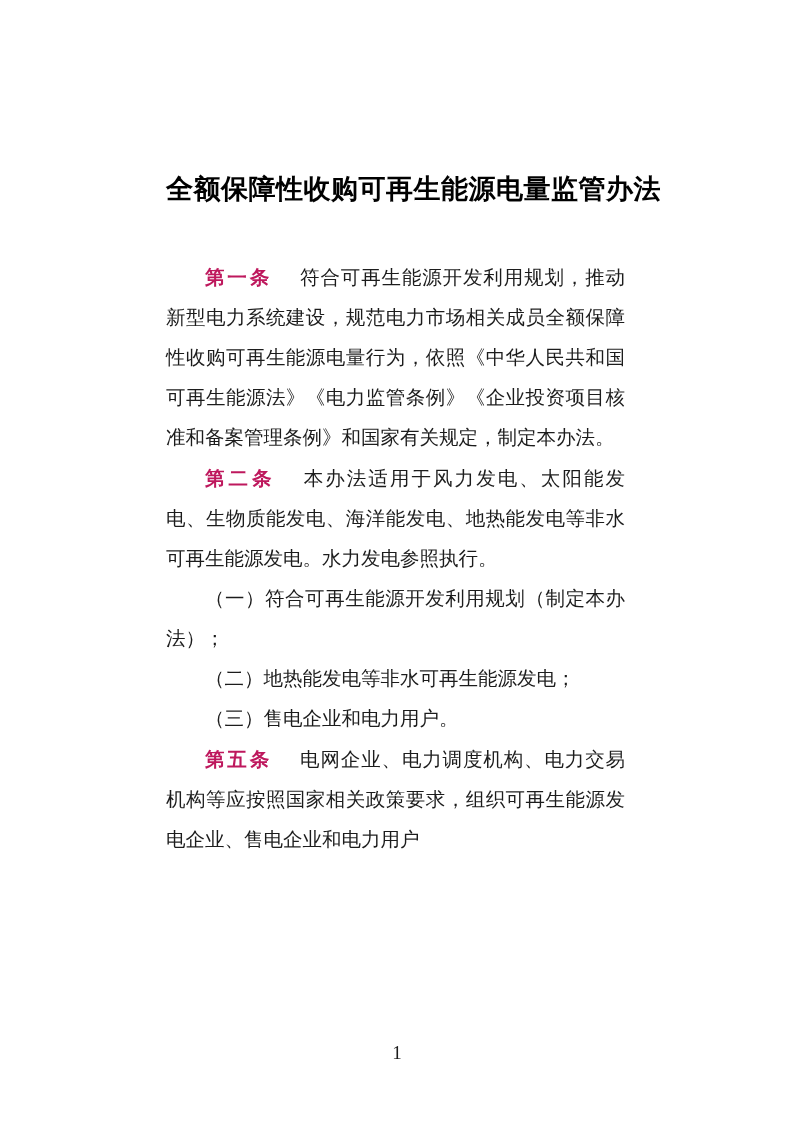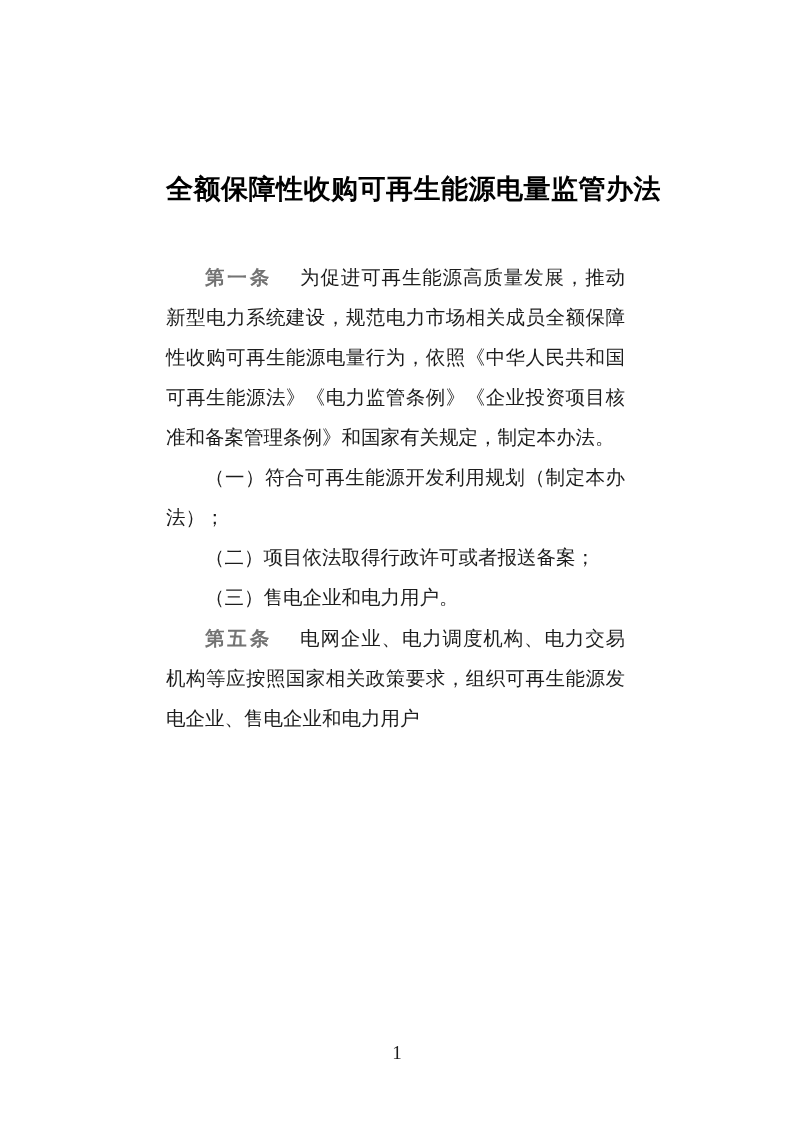--- a/index.html
+++ b/index.html
@@ -39,48 +39,49 @@
   .para {
     margin: 0;
     padding: 0;
     text-indent: 39px;
   }
   .article-label {
     font-family: "Liberation Sans", sans-serif;
     font-weight: 700;
     letter-spacing: 2px;
     margin-right: 28px;
-    color: #737373;
+    color: #be185d;
   }
   .page-num {
     position: absolute;
     left: 0;
     right: 0;
     top: 1040px;
     text-align: center;
     font-family: "Liberation Serif", serif;
     font-size: 19px;
     line-height: 26px;
     color: #1c1c1c;
   }
 </style>
 </head>
 <body>
 
 <div class="doc-page">
   <h1 class="doc-title">全额保障性收购可再生能源电量监管办法</h1>
 
   <div class="doc-body" id="body-container">
-  <p class="para"><span class="article-label">第一条</span><span class="para-text">为促进可再生能源高质量发展，推动新型电力系统建设，规范电力市场相关成员全额保障性收购可再生能源电量行为，依照《中华人民共和国可再生能源法》《电力监管条例》《企业投资项目核准和备案管理条例》和国家有关规定，制定本办法。</span></p>
+  <p class="para"><span class="article-label">第一条</span><span class="para-text">符合可再生能源开发利用规划，推动新型电力系统建设，规范电力市场相关成员全额保障性收购可再生能源电量行为，依照《中华人民共和国可再生能源法》《电力监管条例》《企业投资项目核准和备案管理条例》和国家有关规定，制定本办法。</span></p>
 
+  <p class="para"><span class="article-label">第二条</span><span class="para-text">本办法适用于风力发电、太阳能发电、生物质能发电、海洋能发电、地热能发电等非水可再生能源发电。水力发电参照执行。</span></p>
 
 
   <p class="para"><span class="para-text">（一）符合可再生能源开发利用规划（制定本办法）；</span></p>
 
-  <p class="para"><span class="para-text">（二）项目依法取得行政许可或者报送备案；</span></p>
+  <p class="para"><span class="para-text">（二）地热能发电等非水可再生能源发电；</span></p>
 
   <p class="para"><span class="para-text">（三）售电企业和电力用户。</span></p>
 
 
   <p class="para"><span class="article-label">第五条</span><span class="para-text">电网企业、电力调度机构、电力交易机构等应按照国家相关政策要求，组织可再生能源发电企业、售电企业和电力用户</span></p>
 </div>
 
   <div class="page-num">1</div>
 </div>
 

